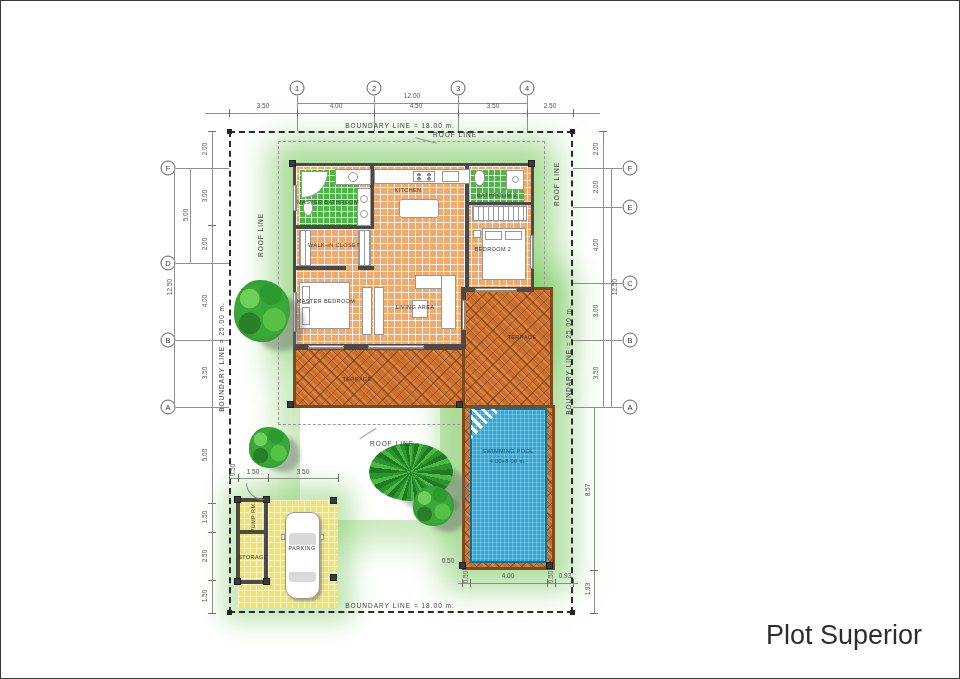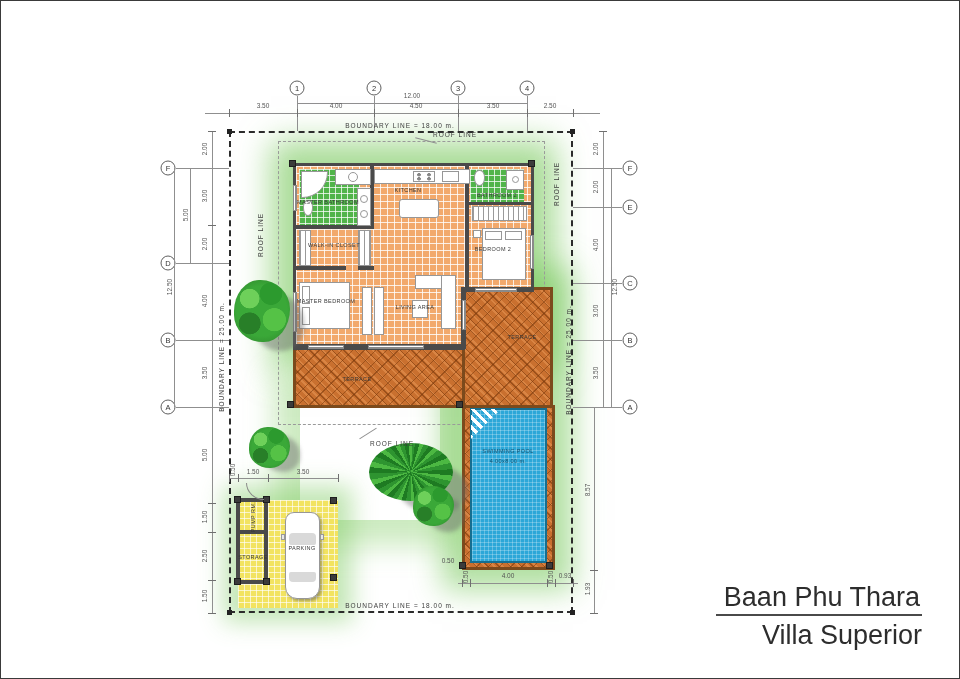--- a/index.html
+++ b/index.html
@@ -320,17 +320,16 @@
   <div class="rlab" style="left:415px;top:308px;">LIVING AREA</div>
   <div class="rlab" style="left:522px;top:338px;">TERRACE</div>
   <div class="rlab" style="left:357px;top:380px;">TERRACE</div>
   <div class="rlab pool-lab" style="left:508px;top:452px;">SWIMMING POOL</div>
   <div class="rlab pool-lab" style="left:508px;top:462px;">4.00x8.00 m.</div>
   <div class="rlab v" style="left:254px;top:517px;">PUMP RM.</div>
   <div class="rlab" style="left:253px;top:558px;">STORAGE</div>
   <div class="rlab" style="left:302px;top:549px;">PARKING</div>
 
   <div class="title">
-    <div><span class="l1">Baan Phu Thara</span></div>
-    <div class="l2">Villa Superior</div>
+    <div class="l2">Plot Superior</div>
   </div>
 
 </div>
 
 </body></html>

